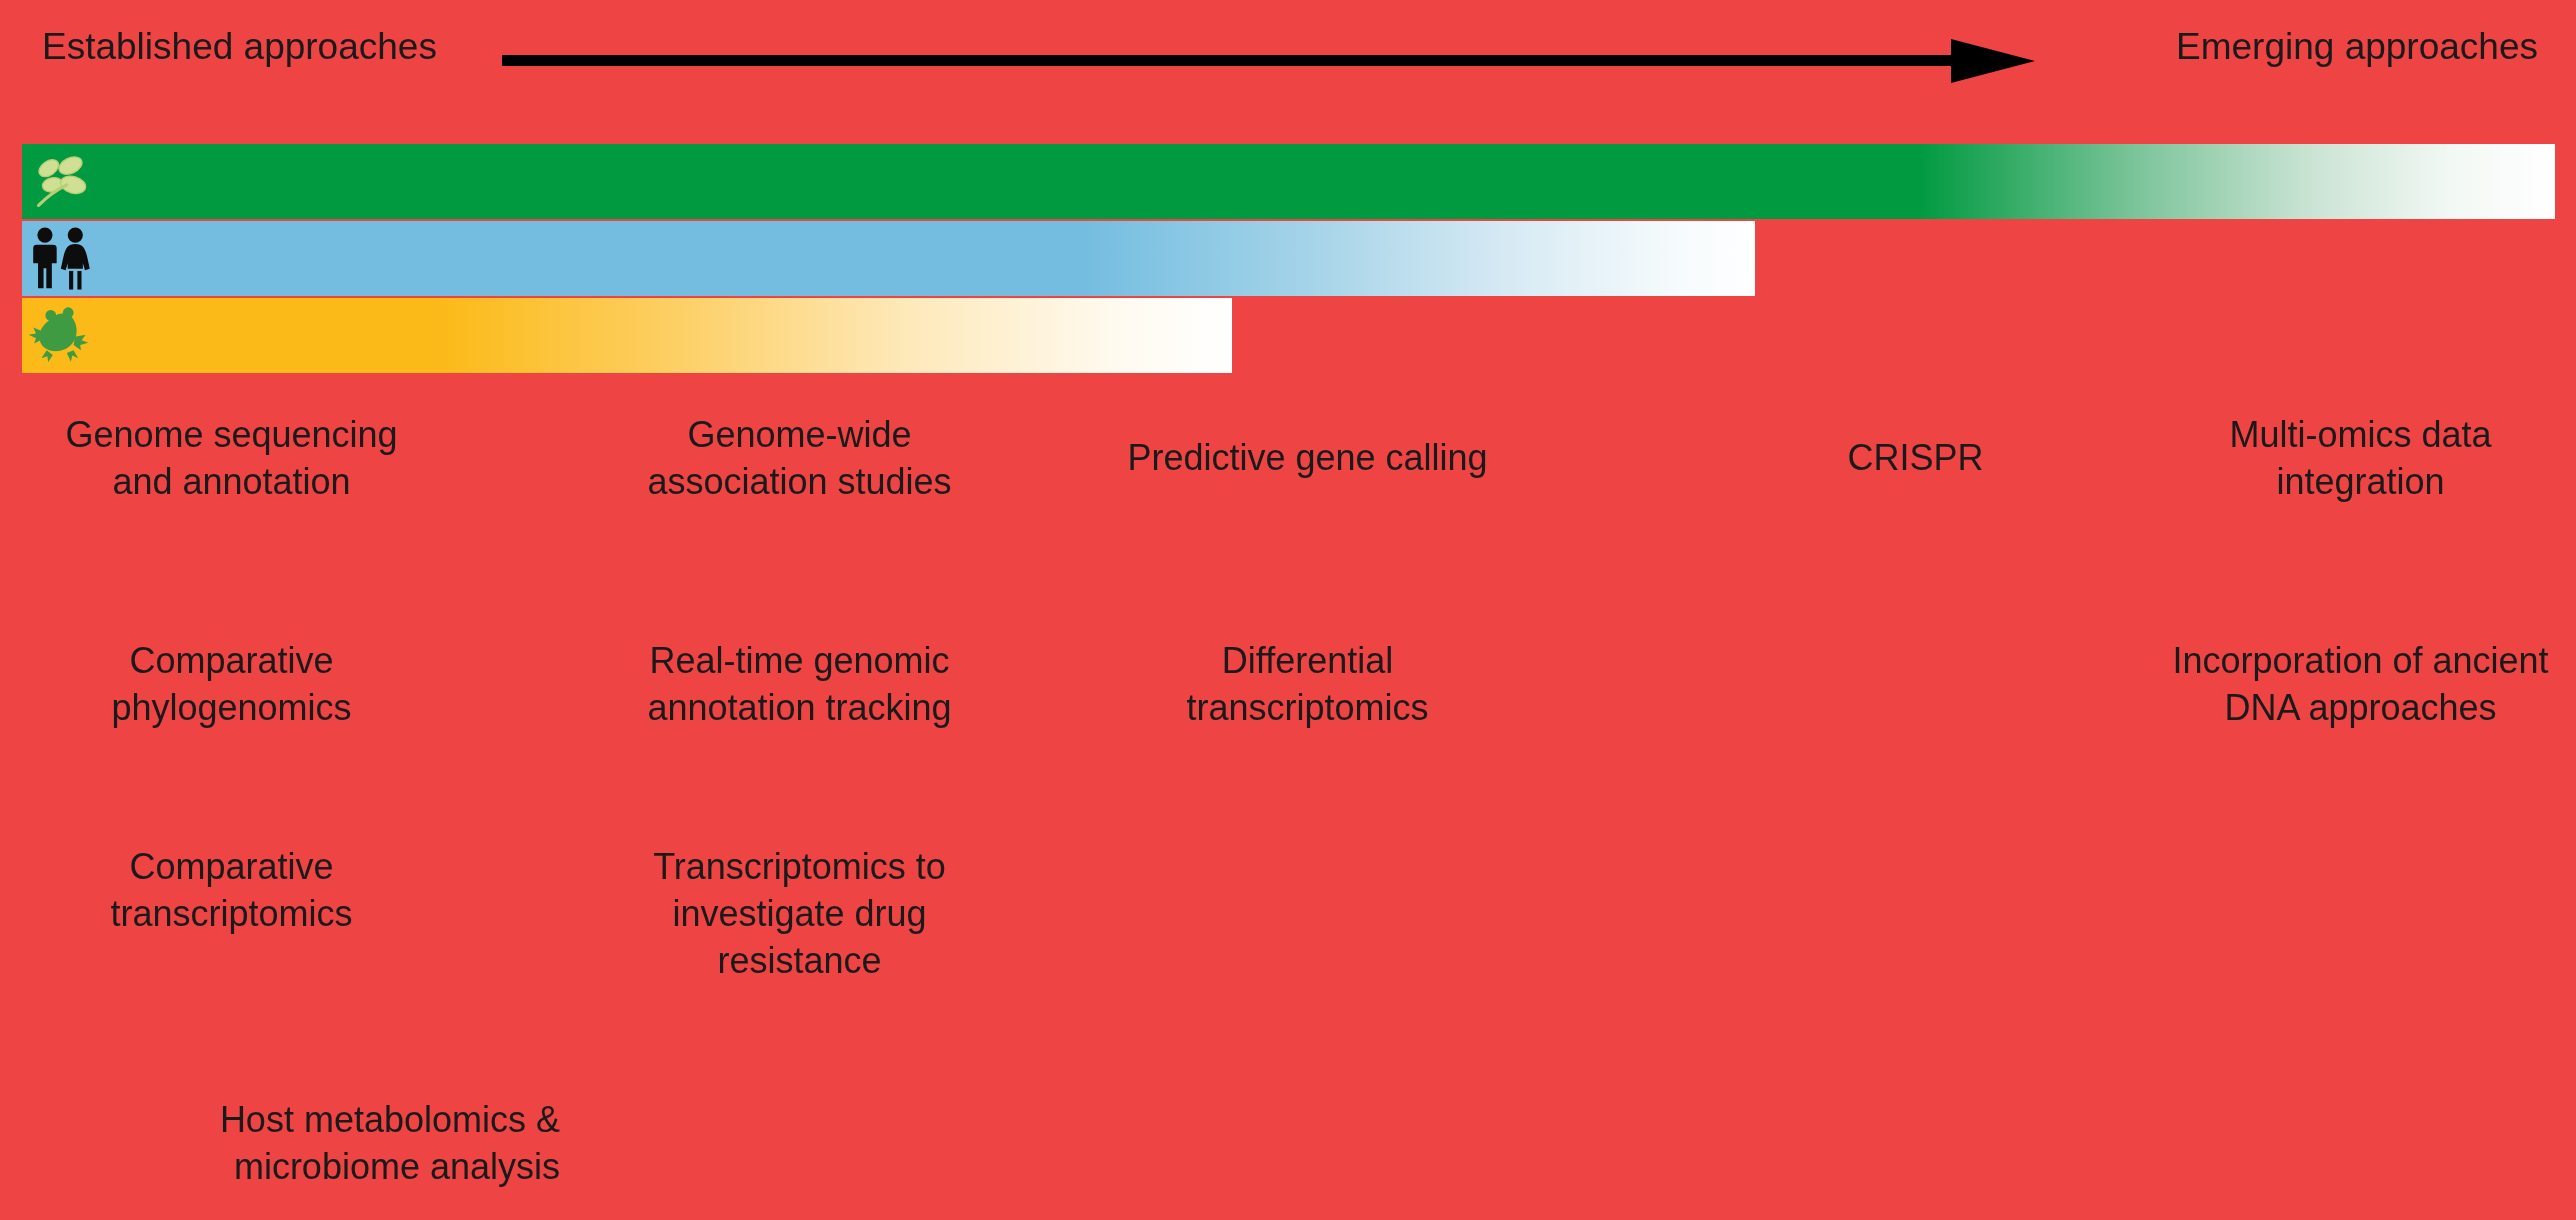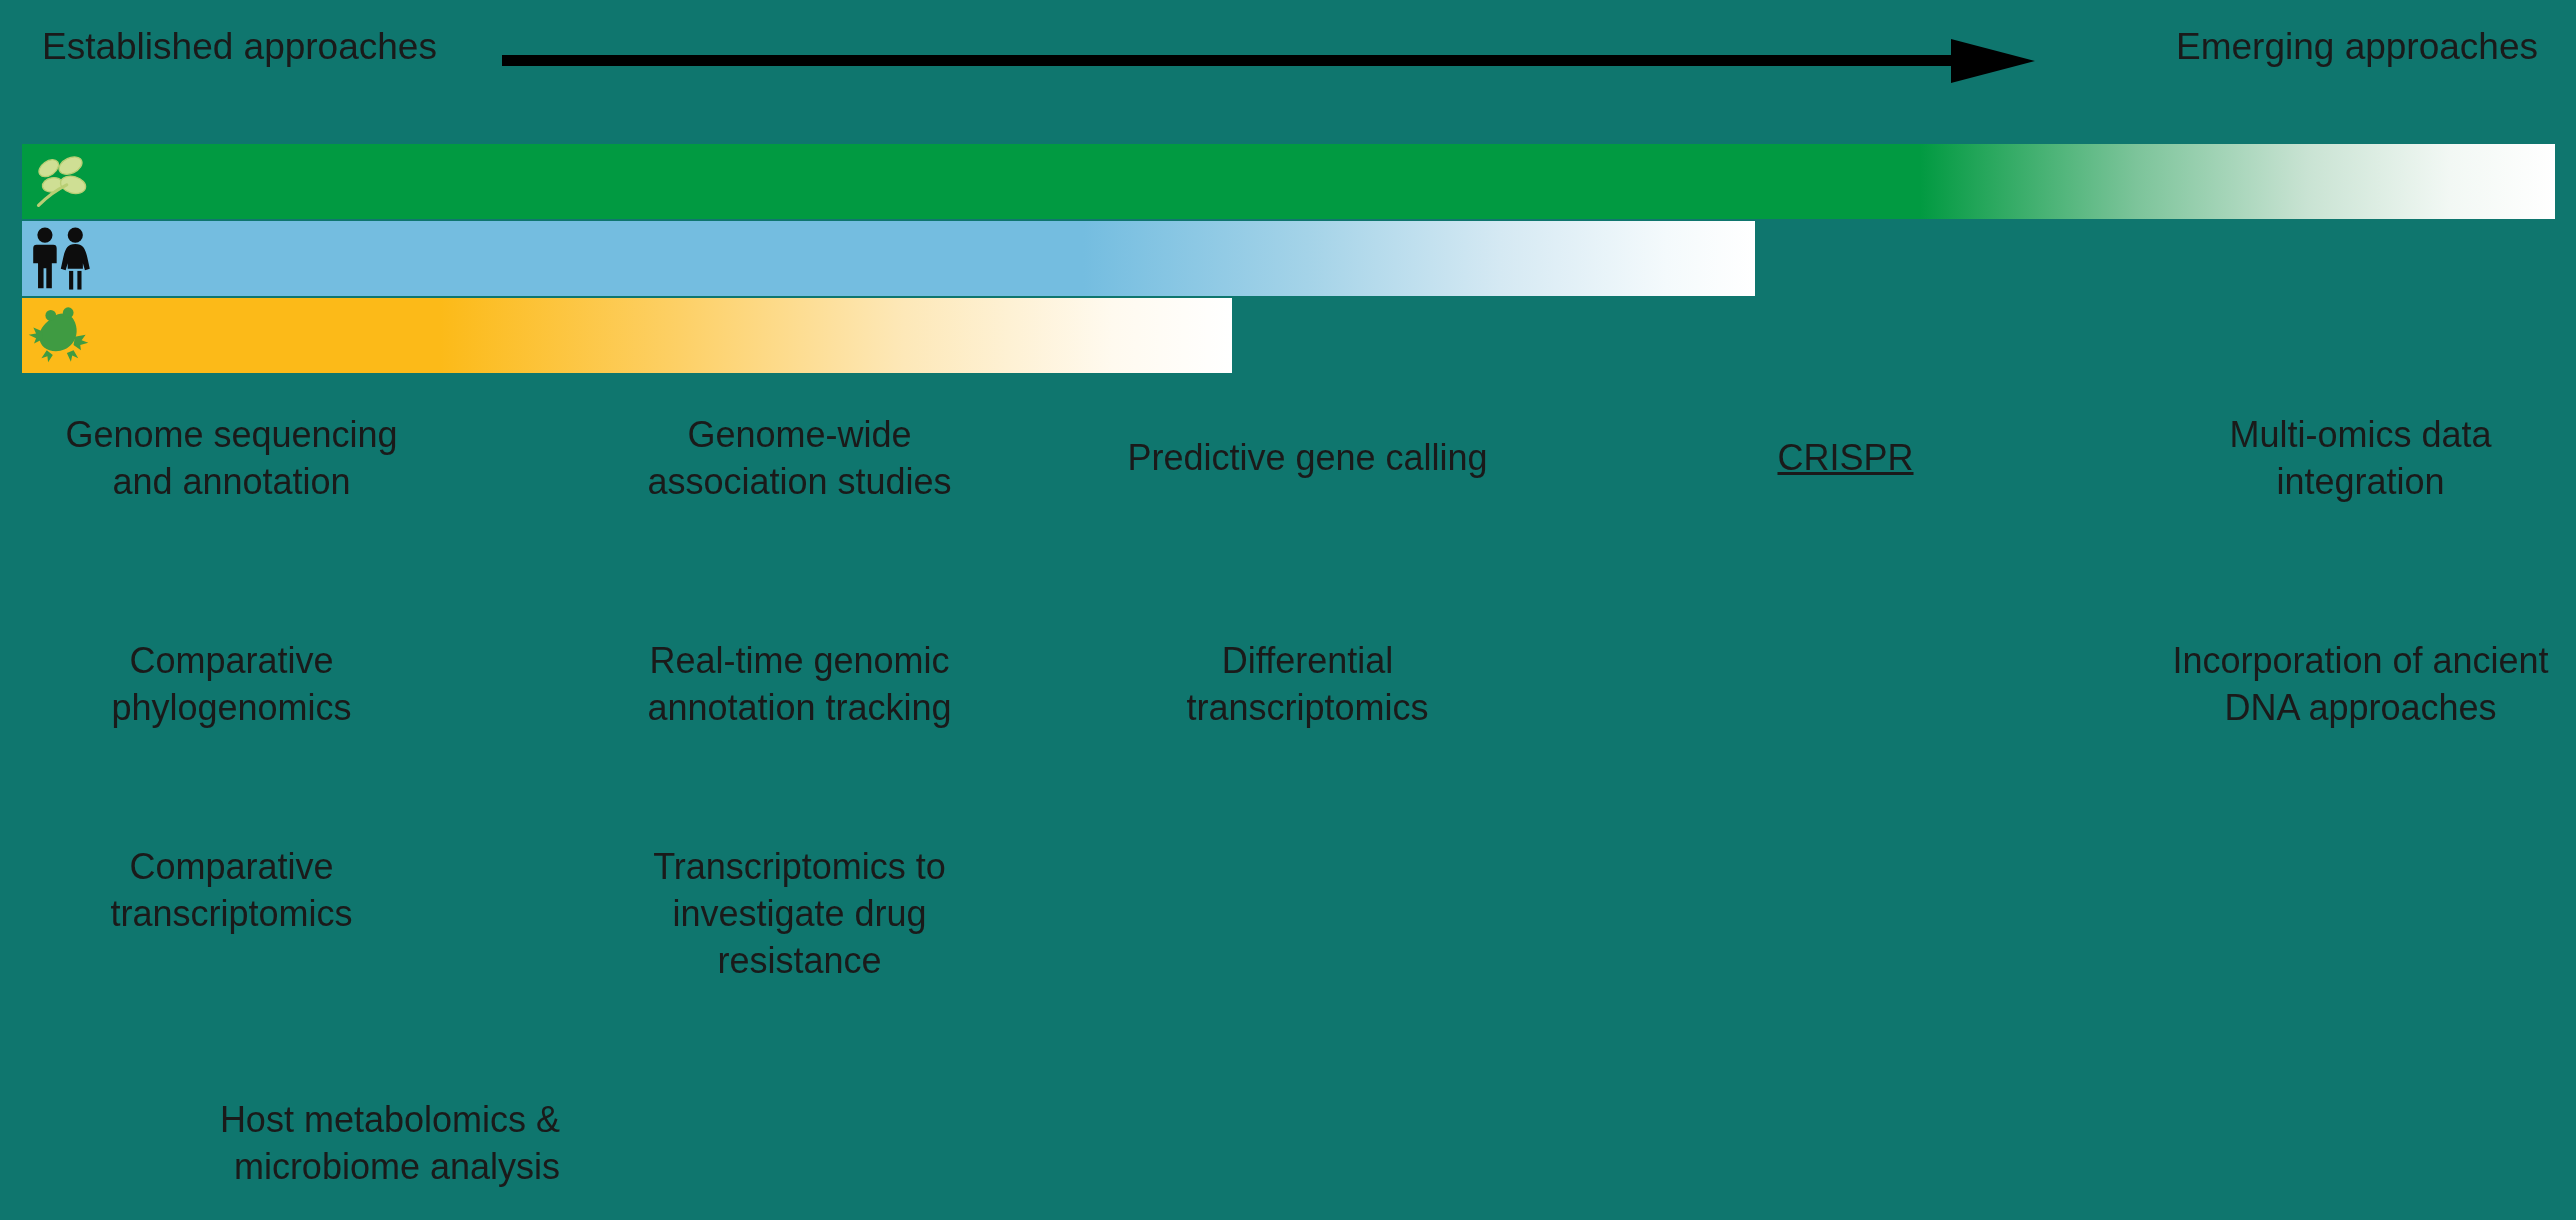--- a/index.html
+++ b/index.html
@@ -8,21 +8,21 @@
     background: #ffffff;
   }
   body {
     font-family: "Liberation Sans", sans-serif;
     color: #1a1a1a;
   }
   #figure {
     position: relative;
     width: 2576px;
     height: 1220px;
-    background: #0f766e;
+    background: #ef4444;
     overflow: hidden;
   }
 
   
   .axis-label {
     position: absolute;
     font-size: 37px;
     line-height: 1.1;
     color: #1a1a1a;
     white-space: nowrap;
@@ -99,21 +99,21 @@
     font-size: 36px;
     line-height: 1.30;
     color: #1a1a1a;
   }
   .approach-line { display: block; }
 
   
   .col-1 { left: 15px;   width: 433px; }
   .col-2 { left: 568px;  width: 463px; }
   .col-3 { left: 1076px; width: 463px; }
-  .col-4 { left: 1614px; width: 463px; text-decoration: underline; }
+  .col-4 { left: 1684px; width: 463px; }
   .col-5 { left: 2129px; width: 463px; }
 
   
   .row-1 { top: 412px; }
   .row-2 { top: 638px; }
   .row-3 { top: 844px; }
   .row-4 { top: 1097px; }
 
   
   .row-1.single { top: 435px; }

